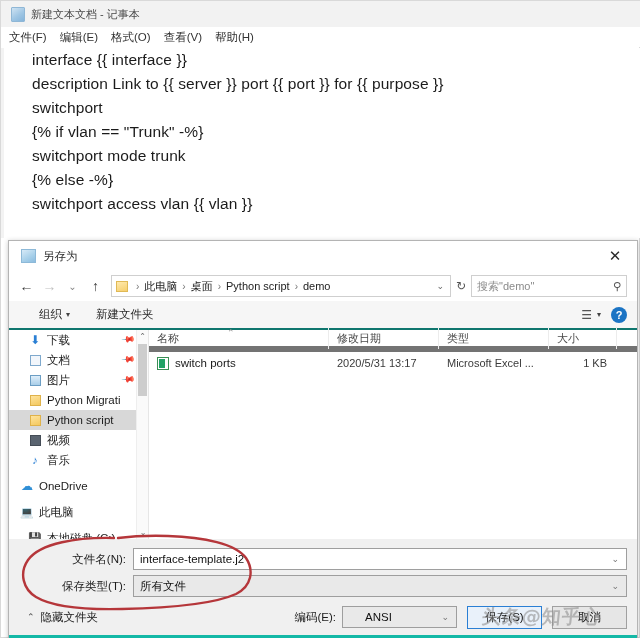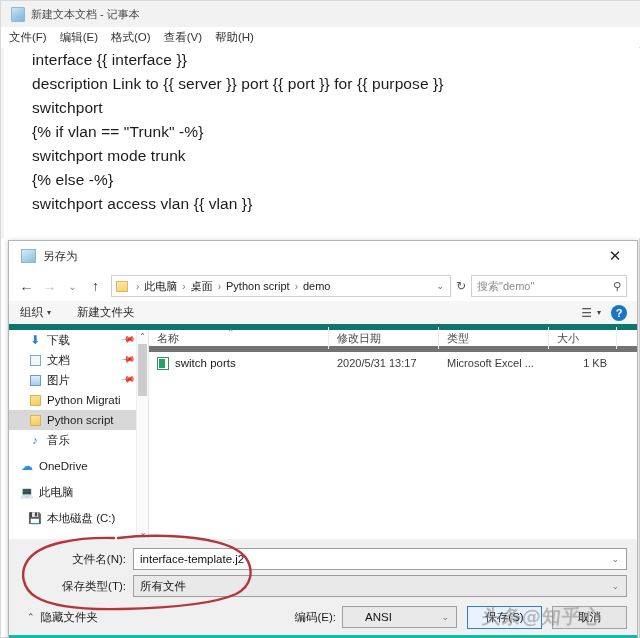--- a/index.html
+++ b/index.html
@@ -97,22 +97,22 @@
   .addr-refresh { width: 20px; text-align: center; font-size: 12px; color: #555; }
   .searchbox {
     height: 22px; width: 156px; border: 1px solid #cfcfcf; background: #fff;
     display: flex; align-items: center; padding: 0 5px;
   }
   .search-ph { font-size: 11px; color: #8b8b8b; white-space: nowrap; }
   .search-ic { margin-left: auto; font-size: 11px; color: #555; }
 
   .dlg-toolbar {
     position: absolute; left: 0; top: 60px; width: 628px; height: 29px;
-    background: #f6f6f6; border-bottom: 6px solid #0f766e;
-    display: flex; align-items: center; padding-left: 11px;
+    background: #f6f6f6; border-bottom: 2px solid #0f766e;
+    display: flex; align-items: center; padding-left: 30px;
   }
   .tb-item { font-size: 11.5px; color: #2b2b2b; white-space: nowrap; cursor: default; }
   .tb-caret { font-size: 8px; color: #444; margin-left: 4px; }
   .tb-right { margin-left: auto; display: flex; align-items: center; gap: 2px; padding-right: 10px; }
   .view-ic { font-size: 12px; color: #555; letter-spacing: -1px; }
   .help-ic {
     width: 16px; height: 16px; border-radius: 50%; background: #1b74c4;
     color: #fff; font-size: 11px; display: flex; align-items: center; justify-content: center;
     font-weight: bold; margin-left: 8px;
   }
@@ -337,20 +337,26 @@
             </span>
           <span>Python Migrati</span>
         </div>
         <div class="nav-row selected">
           <span class="nav-ic">
               <i class="sq ic-fold"></i>
             </span>
           <span>Python script</span>
         </div>
         <div class="nav-row">
+          <span class="nav-ic">
+              <i class="sq ic-vid"></i>
+            </span>
+          <span>视频</span>
+        </div>
+        <div class="nav-row">
           <span class="nav-ic ic-mus">♪</span>
           <span>音乐</span>
         </div>
         <div class="nav-row group" style="margin-top:6px">
           <span class="nav-ic ic-cloud">☁</span>
           <span>OneDrive</span>
         </div>
         <div class="nav-row group" style="margin-top:6px">
           <span class="nav-ic ic-pc">💻</span>
           <span>此电脑</span>

